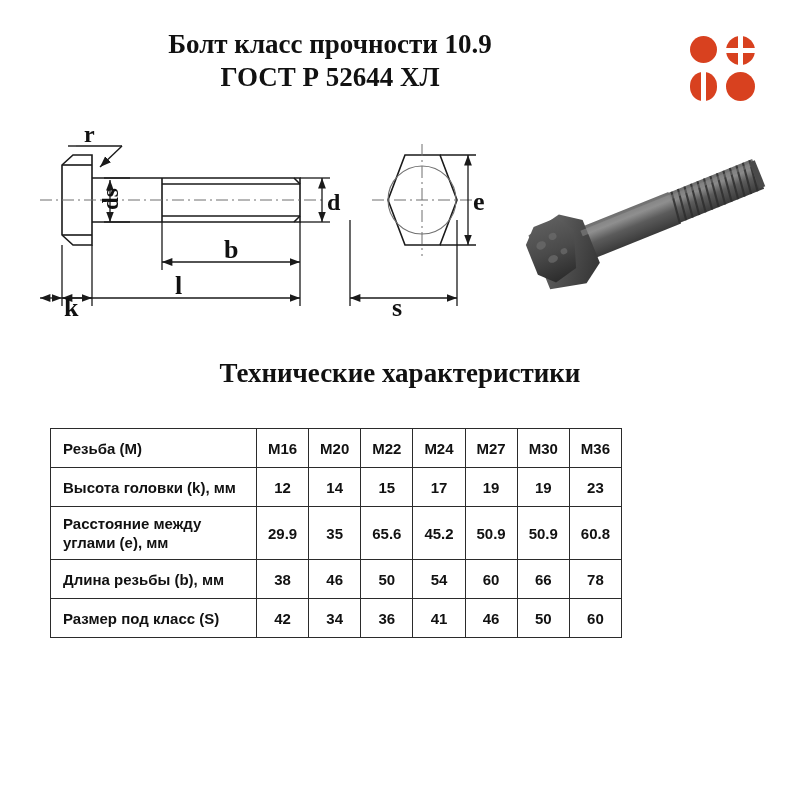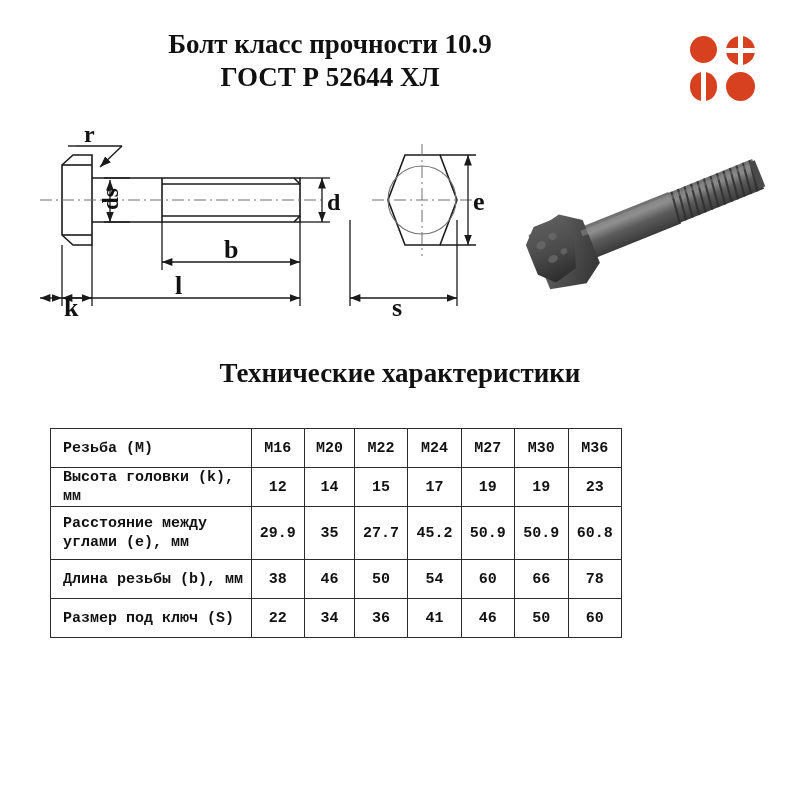--- a/index.html
+++ b/index.html
@@ -101,21 +101,20 @@
     position: absolute;
     top: 428px;
     left: 50px;
     width: 700px;
   }
   table.specs {
     border-collapse: collapse;
     width: 572px;
     font-size: 15px;
     font-weight: bold;
-    font-family: Liberation Mono, monospace;
   }
   table.specs th,
   table.specs td {
     border: 1px solid #2b2b2b;
     padding: 0;
     text-align: center;
     vertical-align: middle;
     height: 38px;
     color: #111111;
   }
@@ -344,39 +343,39 @@
         <td class="val">15</td>
         <td class="val">17</td>
         <td class="val">19</td>
         <td class="val">19</td>
         <td class="val">23</td>
       </tr>
       <tr class="tall">
         <td class="row-head">Расстояние между углами (e), мм</td>
         <td class="val">29.9</td>
         <td class="val">35</td>
-        <td class="val">27.7</td>
+        <td class="val">65.6</td>
         <td class="val">45.2</td>
         <td class="val">50.9</td>
         <td class="val">50.9</td>
         <td class="val">60.8</td>
       </tr>
       <tr>
         <td class="row-head">Длина резьбы (b), мм</td>
         <td class="val">38</td>
         <td class="val">46</td>
         <td class="val">50</td>
         <td class="val">54</td>
         <td class="val">60</td>
         <td class="val">66</td>
         <td class="val">78</td>
       </tr>
       <tr>
-        <td class="row-head">Размер под ключ (S)</td>
-        <td class="val">22</td>
+        <td class="row-head">Размер под класс (S)</td>
+        <td class="val">42</td>
         <td class="val">34</td>
         <td class="val">36</td>
         <td class="val">41</td>
         <td class="val">46</td>
         <td class="val">50</td>
         <td class="val">60</td>
       </tr>
     </tbody>
   </table>
 </div>

